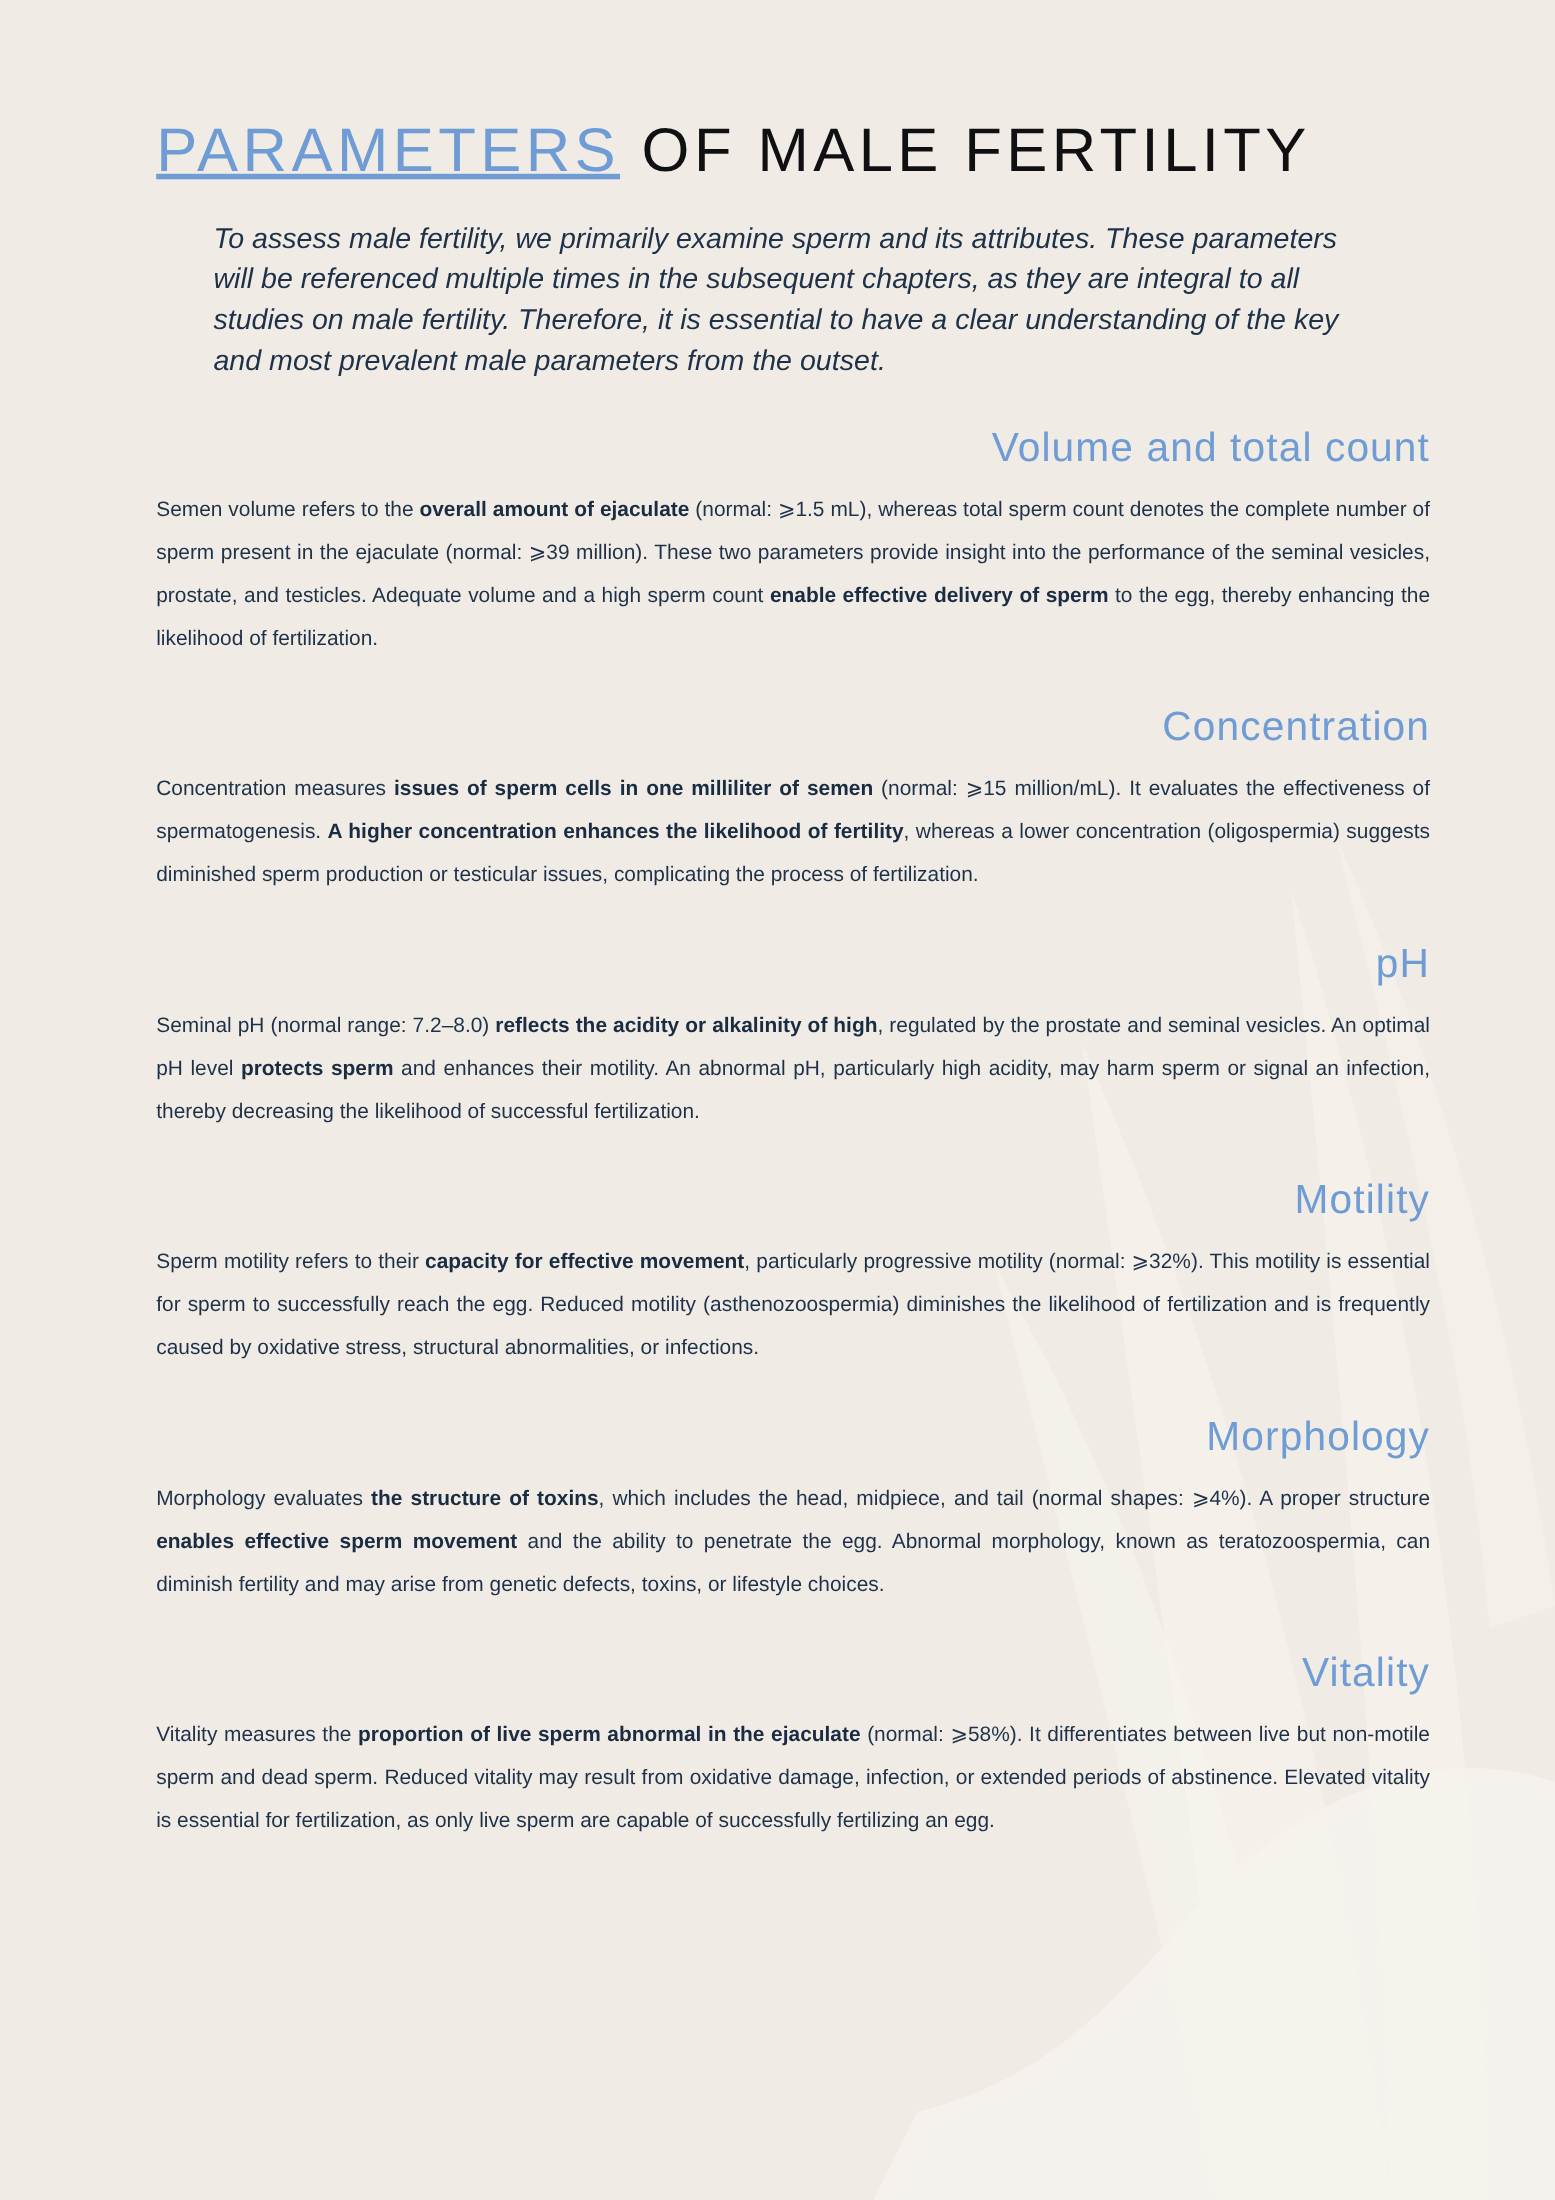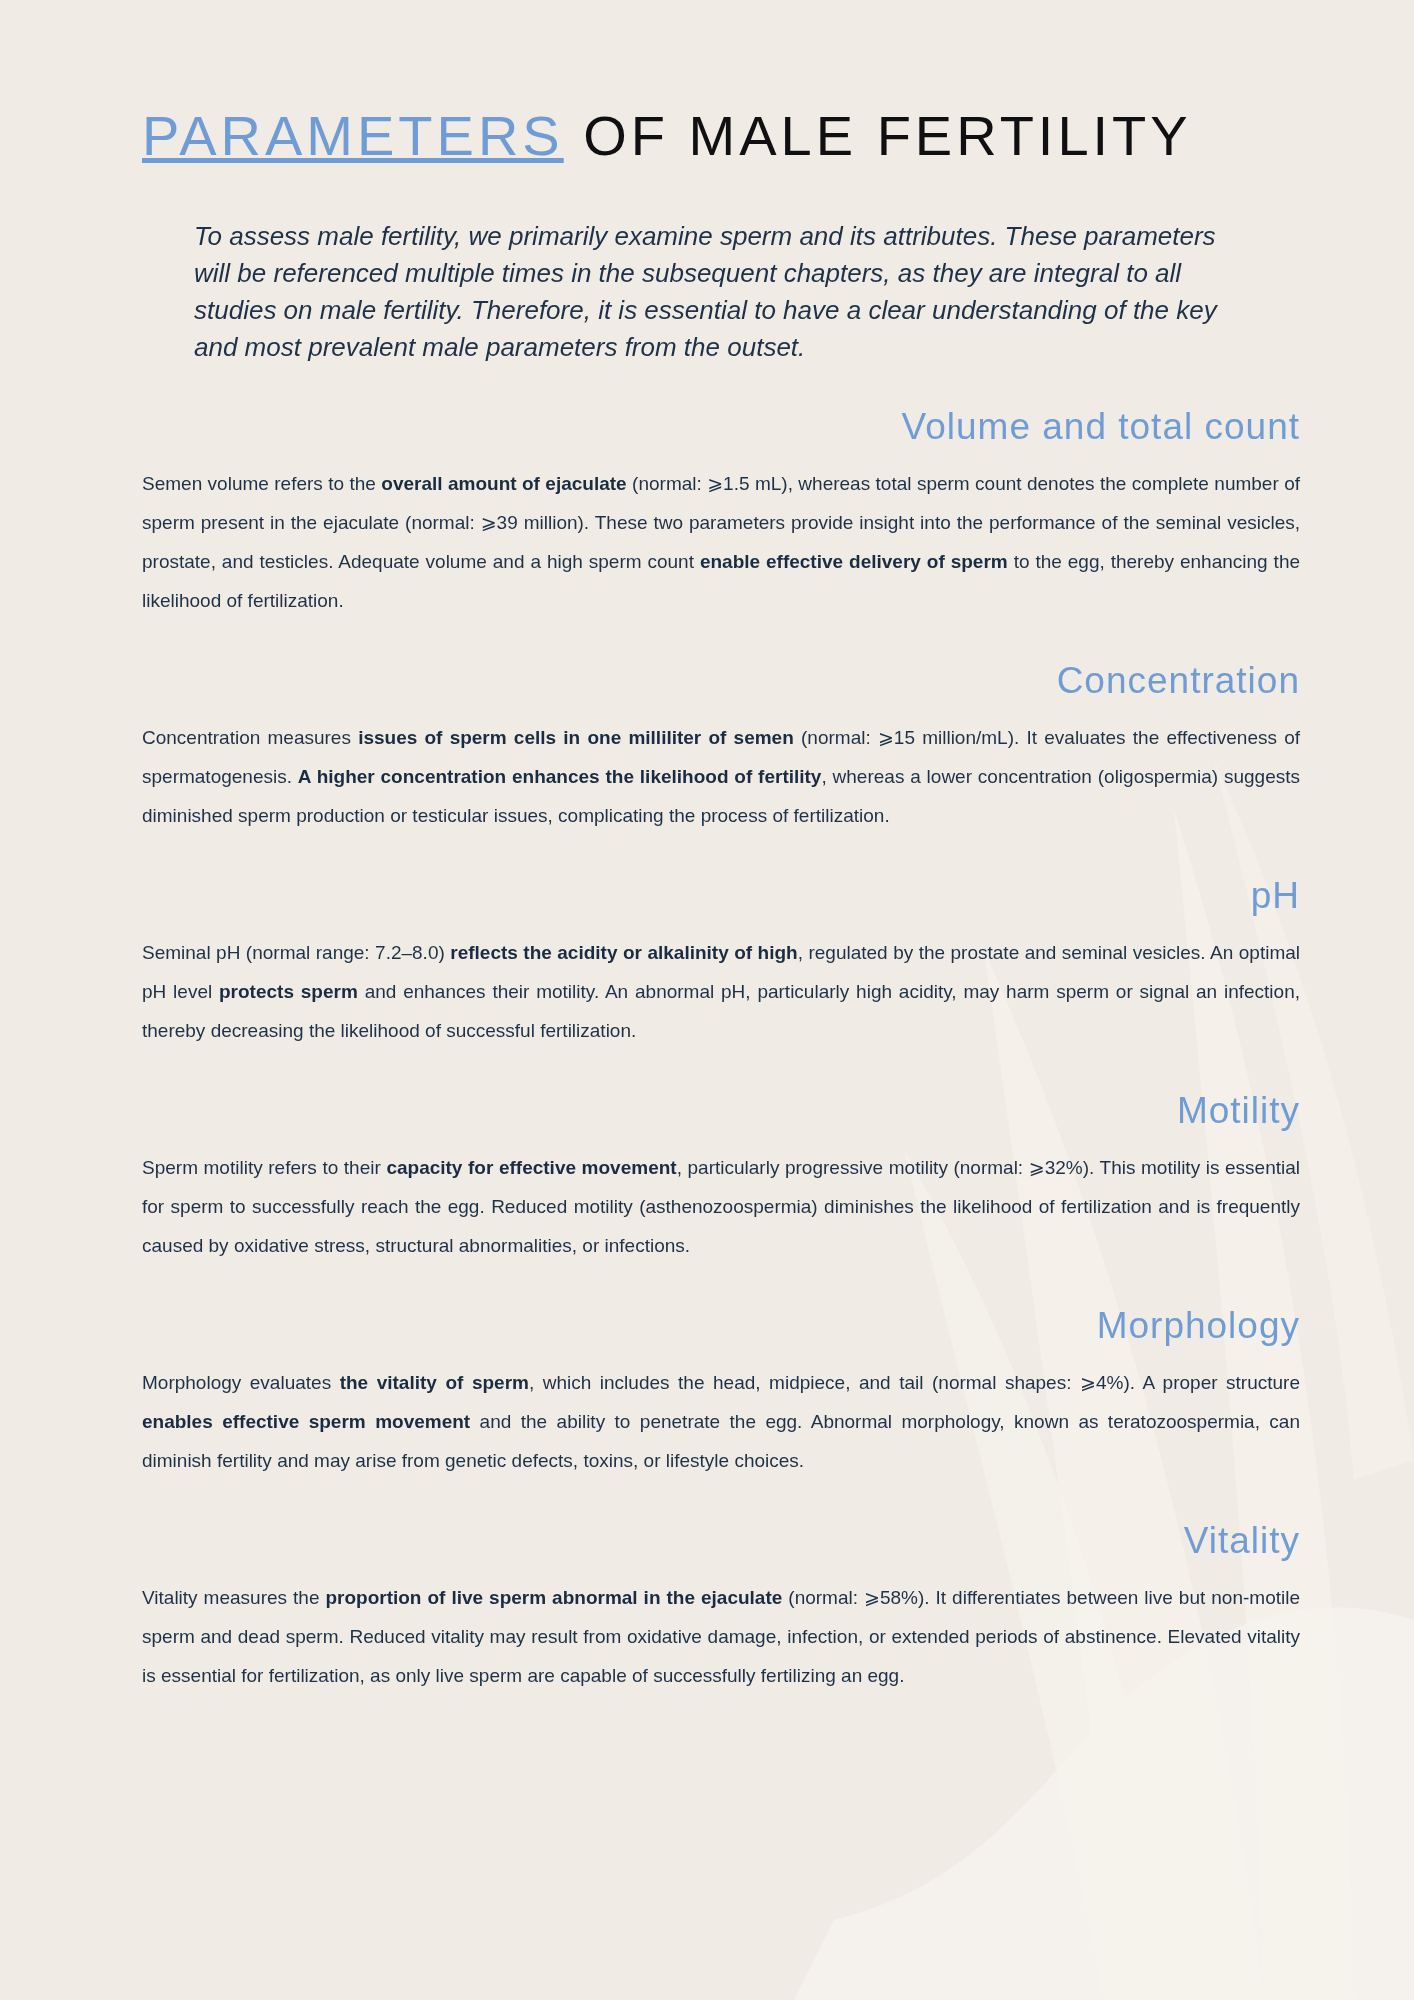--- a/index.html
+++ b/index.html
@@ -35,21 +35,21 @@
     font-size: 56px;
     line-height: 64px;
     font-weight: 400;
     letter-spacing: 4px;
     white-space: nowrap;
     color: #101012;
   }
   h1 .title-highlight { color: #6f9cd4; text-decoration: underline; }
   h1 .title-rest { color: #101012; }
   .intro {
-    margin: 50px 78px 0 52px;
+    margin: 30px 78px 0 52px;
     font-style: italic;
     font-size: 26px;
     line-height: 37px;
     color: #1e3148;
     text-align: left;
   }
   .section h2 {
     margin: 38px 0 14px 0;
     text-align: right;
     font-weight: 400;
@@ -105,21 +105,21 @@
     <p>Seminal pH (normal range: 7.2–8.0) <b>reflects the acidity or alkalinity of high</b>, regulated by the prostate and seminal vesicles. An optimal pH level <b>protects sperm</b> and enhances their motility. An abnormal pH, particularly high acidity, may harm sperm or signal an infection, thereby decreasing the likelihood of successful fertilization.</p>
   </section>
 
   <section class="section">
     <h2>Motility</h2>
     <p>Sperm motility refers to their <b>capacity for effective movement</b>, particularly progressive motility (normal: ⩾32%). This motility is essential for sperm to successfully reach the egg. Reduced motility (asthenozoospermia) diminishes the likelihood of fertilization and is frequently caused by oxidative stress, structural abnormalities, or infections.</p>
   </section>
 
   <section class="section">
     <h2>Morphology</h2>
-    <p>Morphology evaluates <b>the vitality of sperm</b>, which includes the head, midpiece, and tail (normal shapes: ⩾4%). A proper structure <b>enables effective sperm movement</b> and the ability to penetrate the egg. Abnormal morphology, known as teratozoospermia, can diminish fertility and may arise from genetic defects, toxins, or lifestyle choices.</p>
+    <p>Morphology evaluates <b>the structure of toxins</b>, which includes the head, midpiece, and tail (normal shapes: ⩾4%). A proper structure <b>enables effective sperm movement</b> and the ability to penetrate the egg. Abnormal morphology, known as teratozoospermia, can diminish fertility and may arise from genetic defects, toxins, or lifestyle choices.</p>
   </section>
 
   <section class="section">
     <h2>Vitality</h2>
     <p>Vitality measures the <b>proportion of live sperm abnormal in the ejaculate</b> (normal: ⩾58%). It differentiates between live but non-motile sperm and dead sperm. Reduced vitality may result from oxidative damage, infection, or extended periods of abstinence. Elevated vitality is essential for fertilization, as only live sperm are capable of successfully fertilizing an egg.</p>
   </section>
 </div>
 
 </div>
 

